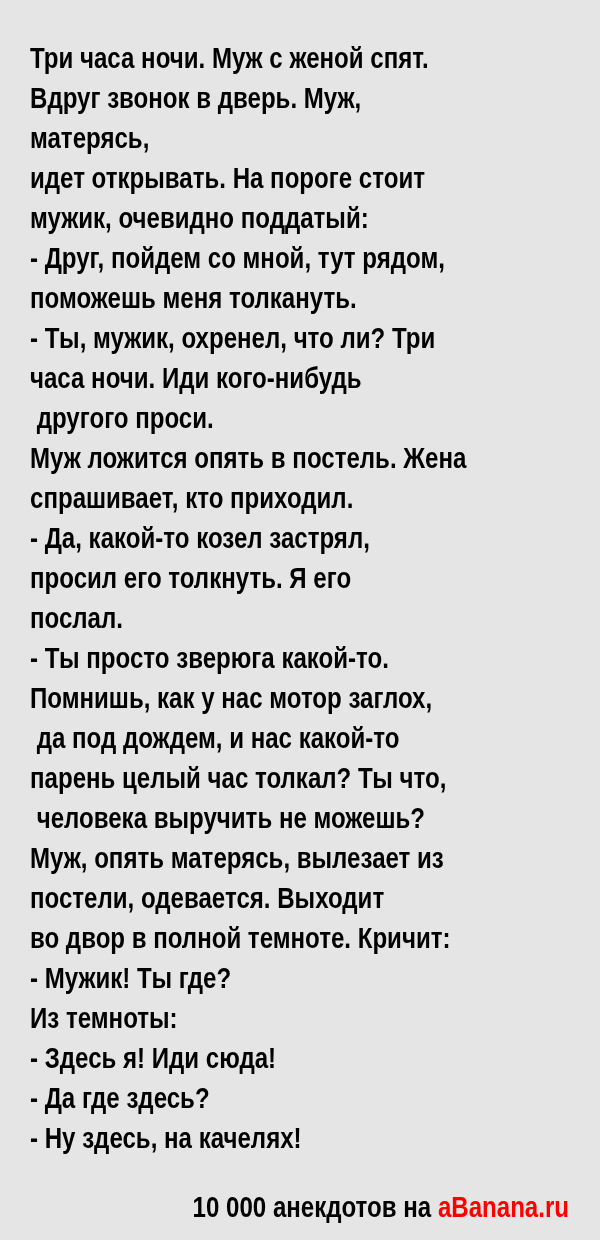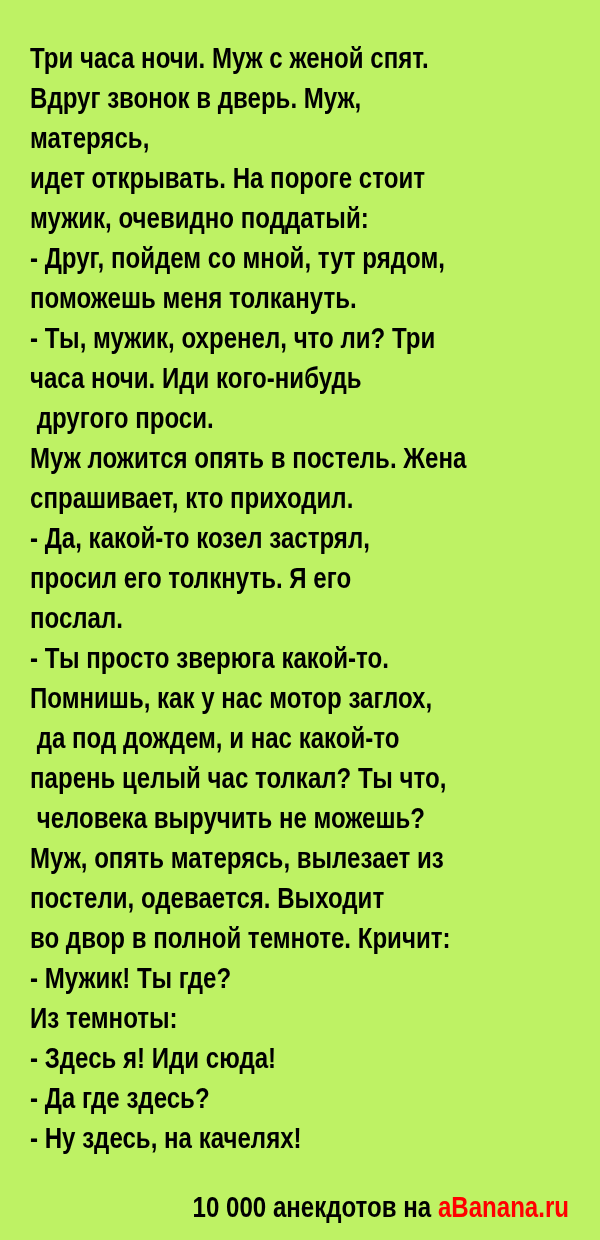--- a/index.html
+++ b/index.html
@@ -36,21 +36,21 @@
     line-height: 40px;
     white-space: pre;
     transform: scaleX(0.83);
     transform-origin: 100% 50%;
   }
   .footer .site { font-weight: bold; }
 </style>
 </head>
 <body>
 
-<div class="page" style="background: #bef264; color: rgb(0, 0, 0);">
+<div class="page" style="background: #e5e5e5; color: rgb(0, 0, 0);">
 
   <div class="joke">
     <div class="line">Три часа ночи. Муж с женой спят.</div>
     <div class="line">Вдруг звонок в дверь. Муж,</div>
     <div class="line">матерясь,</div>
     <div class="line">идет открывать. На пороге стоит</div>
     <div class="line">мужик, очевидно поддатый:</div>
     <div class="line">- Друг, пойдем со мной, тут рядом,</div>
     <div class="line">поможешь меня толкануть.</div>
     <div class="line">- Ты, мужик, охренел, что ли? Три</div>

